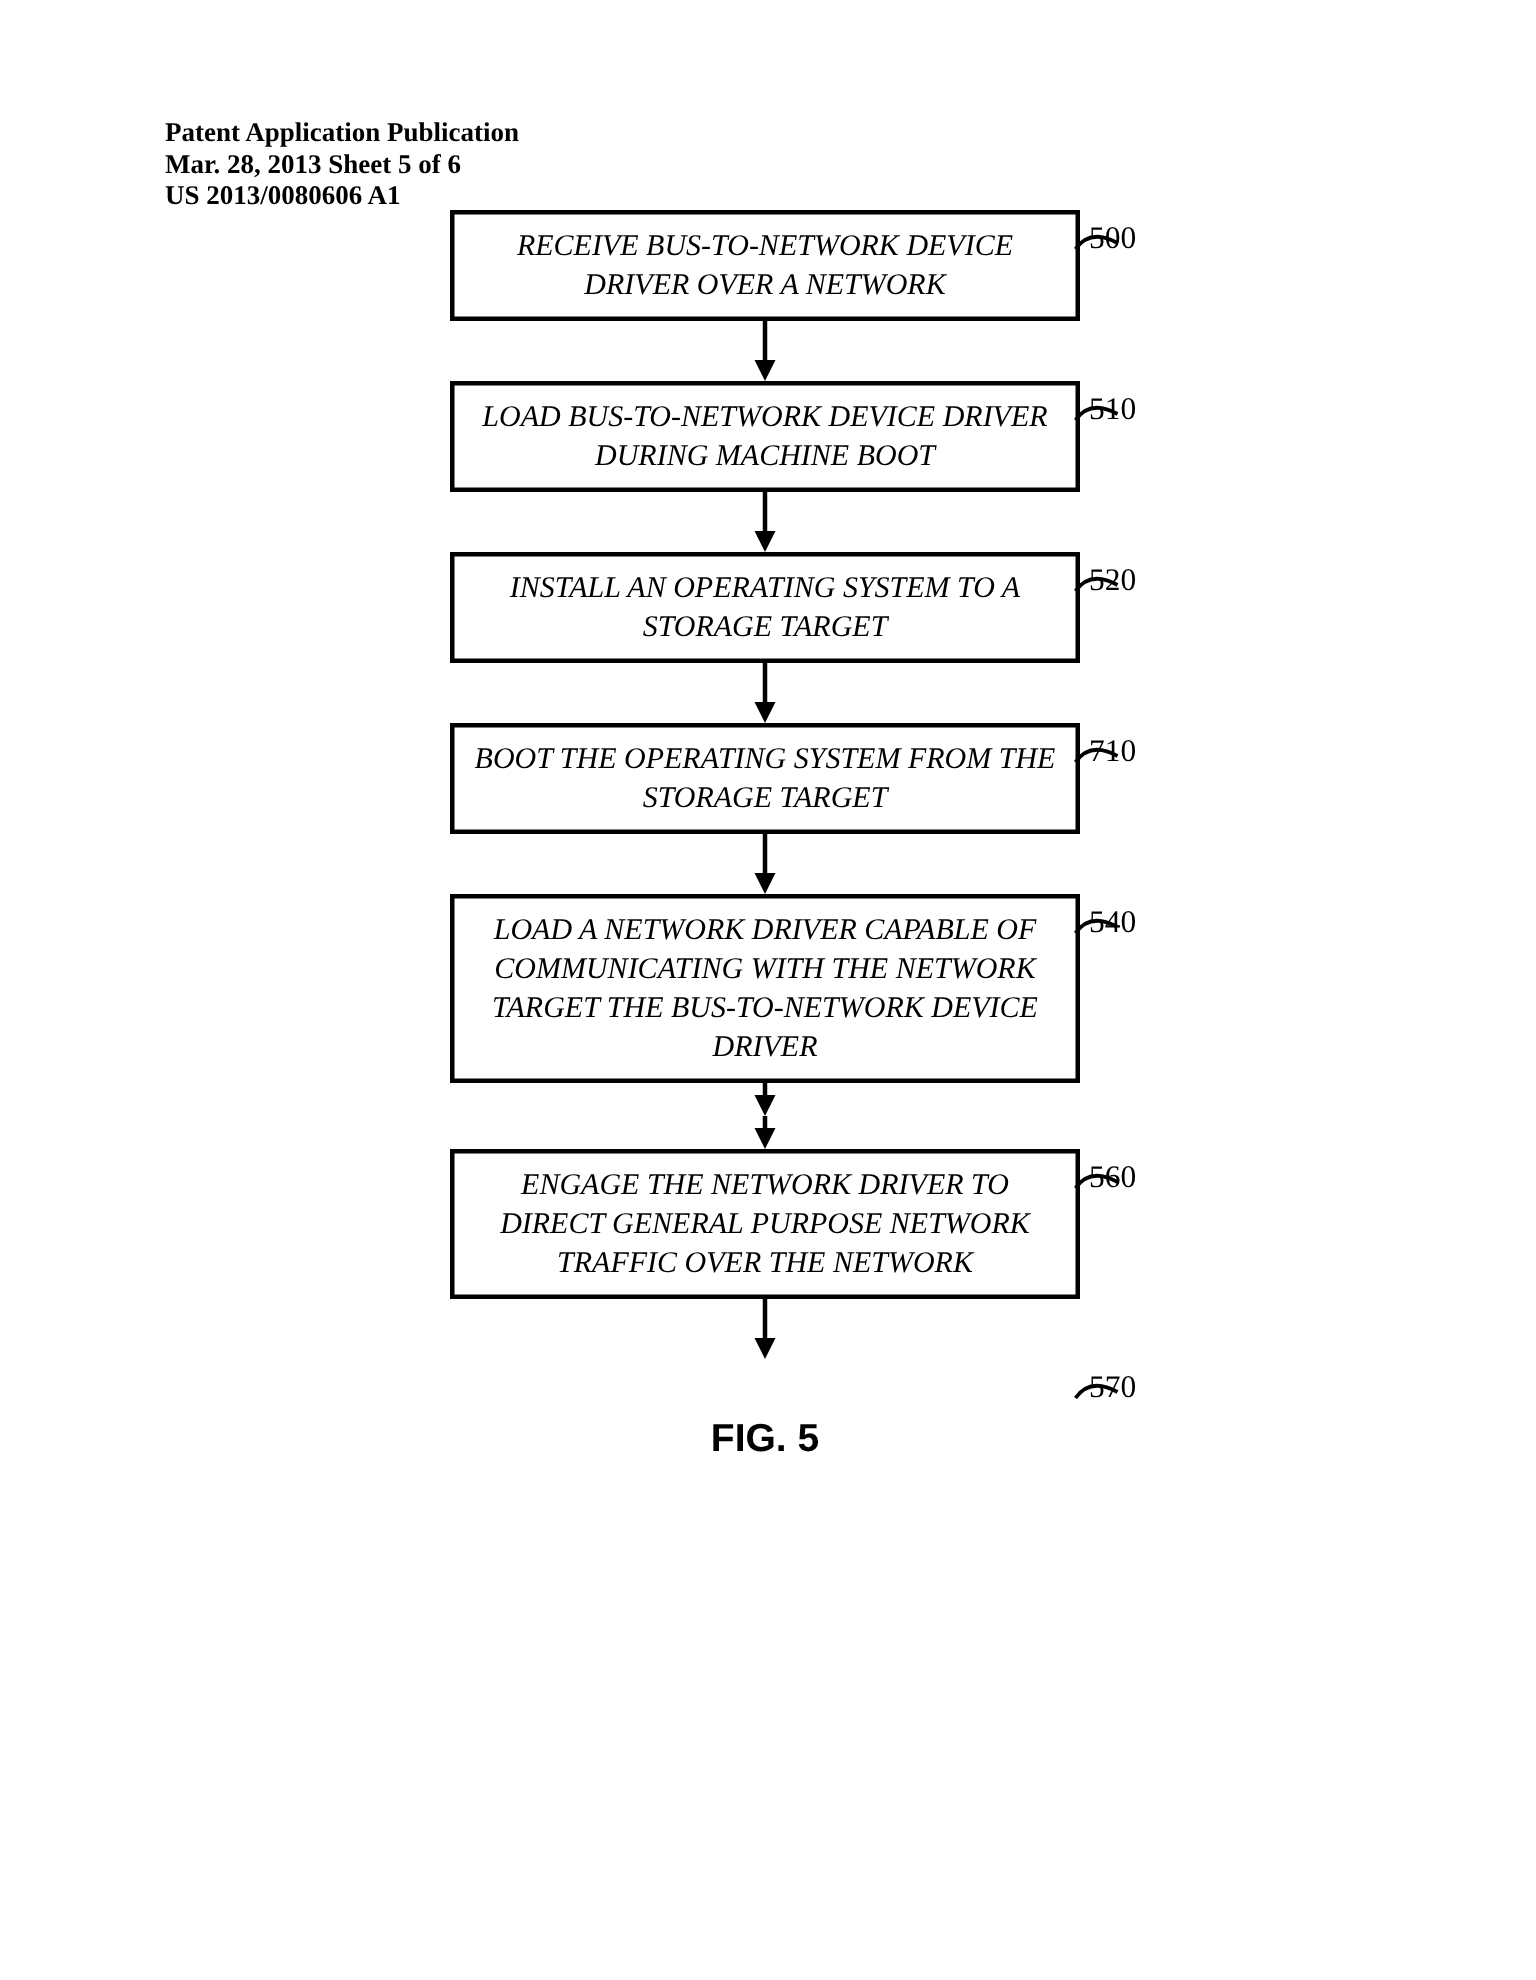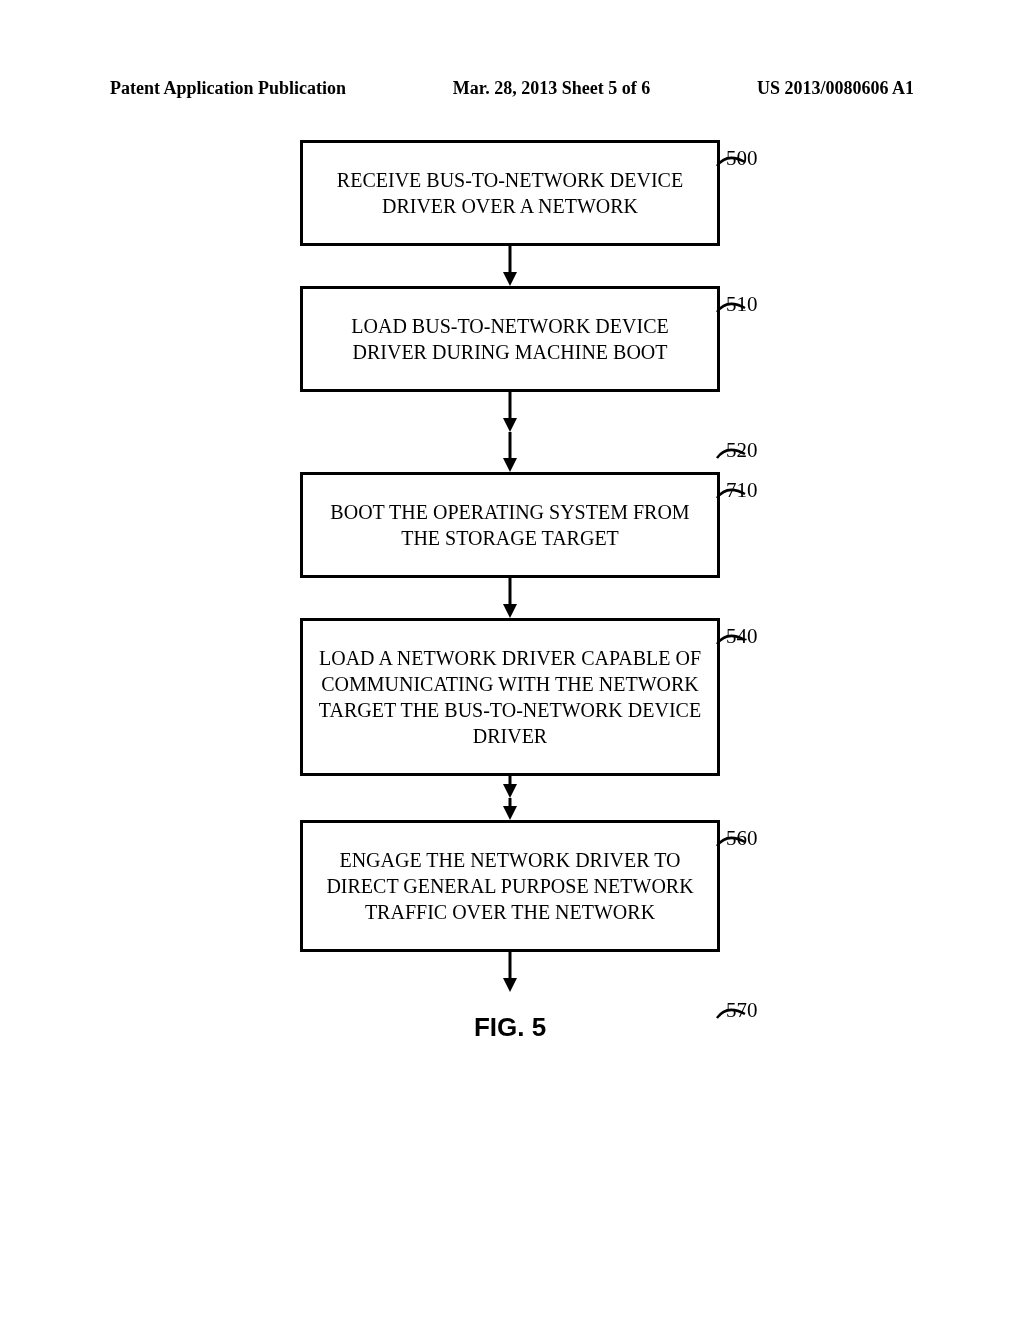--- a/index.html
+++ b/index.html
@@ -11,47 +11,49 @@
     height: 1320px;
     position: relative;
   }
   .header {
     position: absolute;
     top: 78px;
     left: 110px;
     right: 110px;
     font-size: 18px;
     display: flex;
-    justify-content: space-between;
+    justify-content: flex-start;
     font-weight: bold;
+    flex-direction: column;
   }
   .flowchart {
     position: absolute;
     top: 140px;
     left: 190px;
     width: 640px;
   }
   .step-row {
     display: flex;
     align-items: flex-start;
     justify-content: center;
     position: relative;
   }
   .box {
     border: 3px solid #000;
     width: 420px;
     text-align: center;
     font-size: 20px;
     line-height: 1.3;
-    padding: 24px 10px;
+    padding: 8px 10px;
     box-sizing: border-box;
     display: flex;
     align-items: center;
     justify-content: center;
     background: #fff;
+    font-style: italic;
   }
   .box.tall { min-height: 110px; }
   .ref {
     position: absolute;
     left: calc(50% + 210px + 6px);
     top: 6px;
     font-size: 21px;
   }
   .lead {
     position: absolute;
@@ -63,21 +65,21 @@
   .lead svg { overflow: visible; }
   .arrow {
     display: flex;
     justify-content: center;
   }
   .arrow svg { display: block; }
   .fig-label {
     text-align: center;
     font-weight: bold;
     font-size: 26px;
-    margin-top: 20px;
+    margin-top: 37px;
     font-family: Arial, Helvetica, sans-serif;
   }
 </style>
 </head>
 <body>
 
 <div class="header">
   <span>Patent Application Publication</span>
   <span>Mar. 28, 2013  Sheet 5 of 6</span>
   <span>US 2013/0080606 A1</span>
@@ -115,20 +117,23 @@
     <div class="ref">510</div>
   </div>
   <div class="arrow">
     <svg width="20" height="40">
         <line x1="10" y1="0" x2="10" y2="28" stroke="#000" stroke-width="3"></line>
         <polygon points="10,40 3,26 17,26" fill="#000"></polygon>
       </svg>
   </div>
 
   <div class="step-row">
+    <div class="box">
+      <span>INSTALL AN OPERATING SYSTEM TO A STORAGE TARGET</span>
+    </div>
     <div class="lead">
       <svg width="36" height="24">
           <path d="M0 12 Q10 -2 28 8" fill="none" stroke="#000" stroke-width="2.5"></path>
         </svg>
     </div>
     <div class="ref">520</div>
   </div>
   <div class="arrow">
     <svg width="20" height="40">
         <line x1="10" y1="0" x2="10" y2="28" stroke="#000" stroke-width="3"></line>

